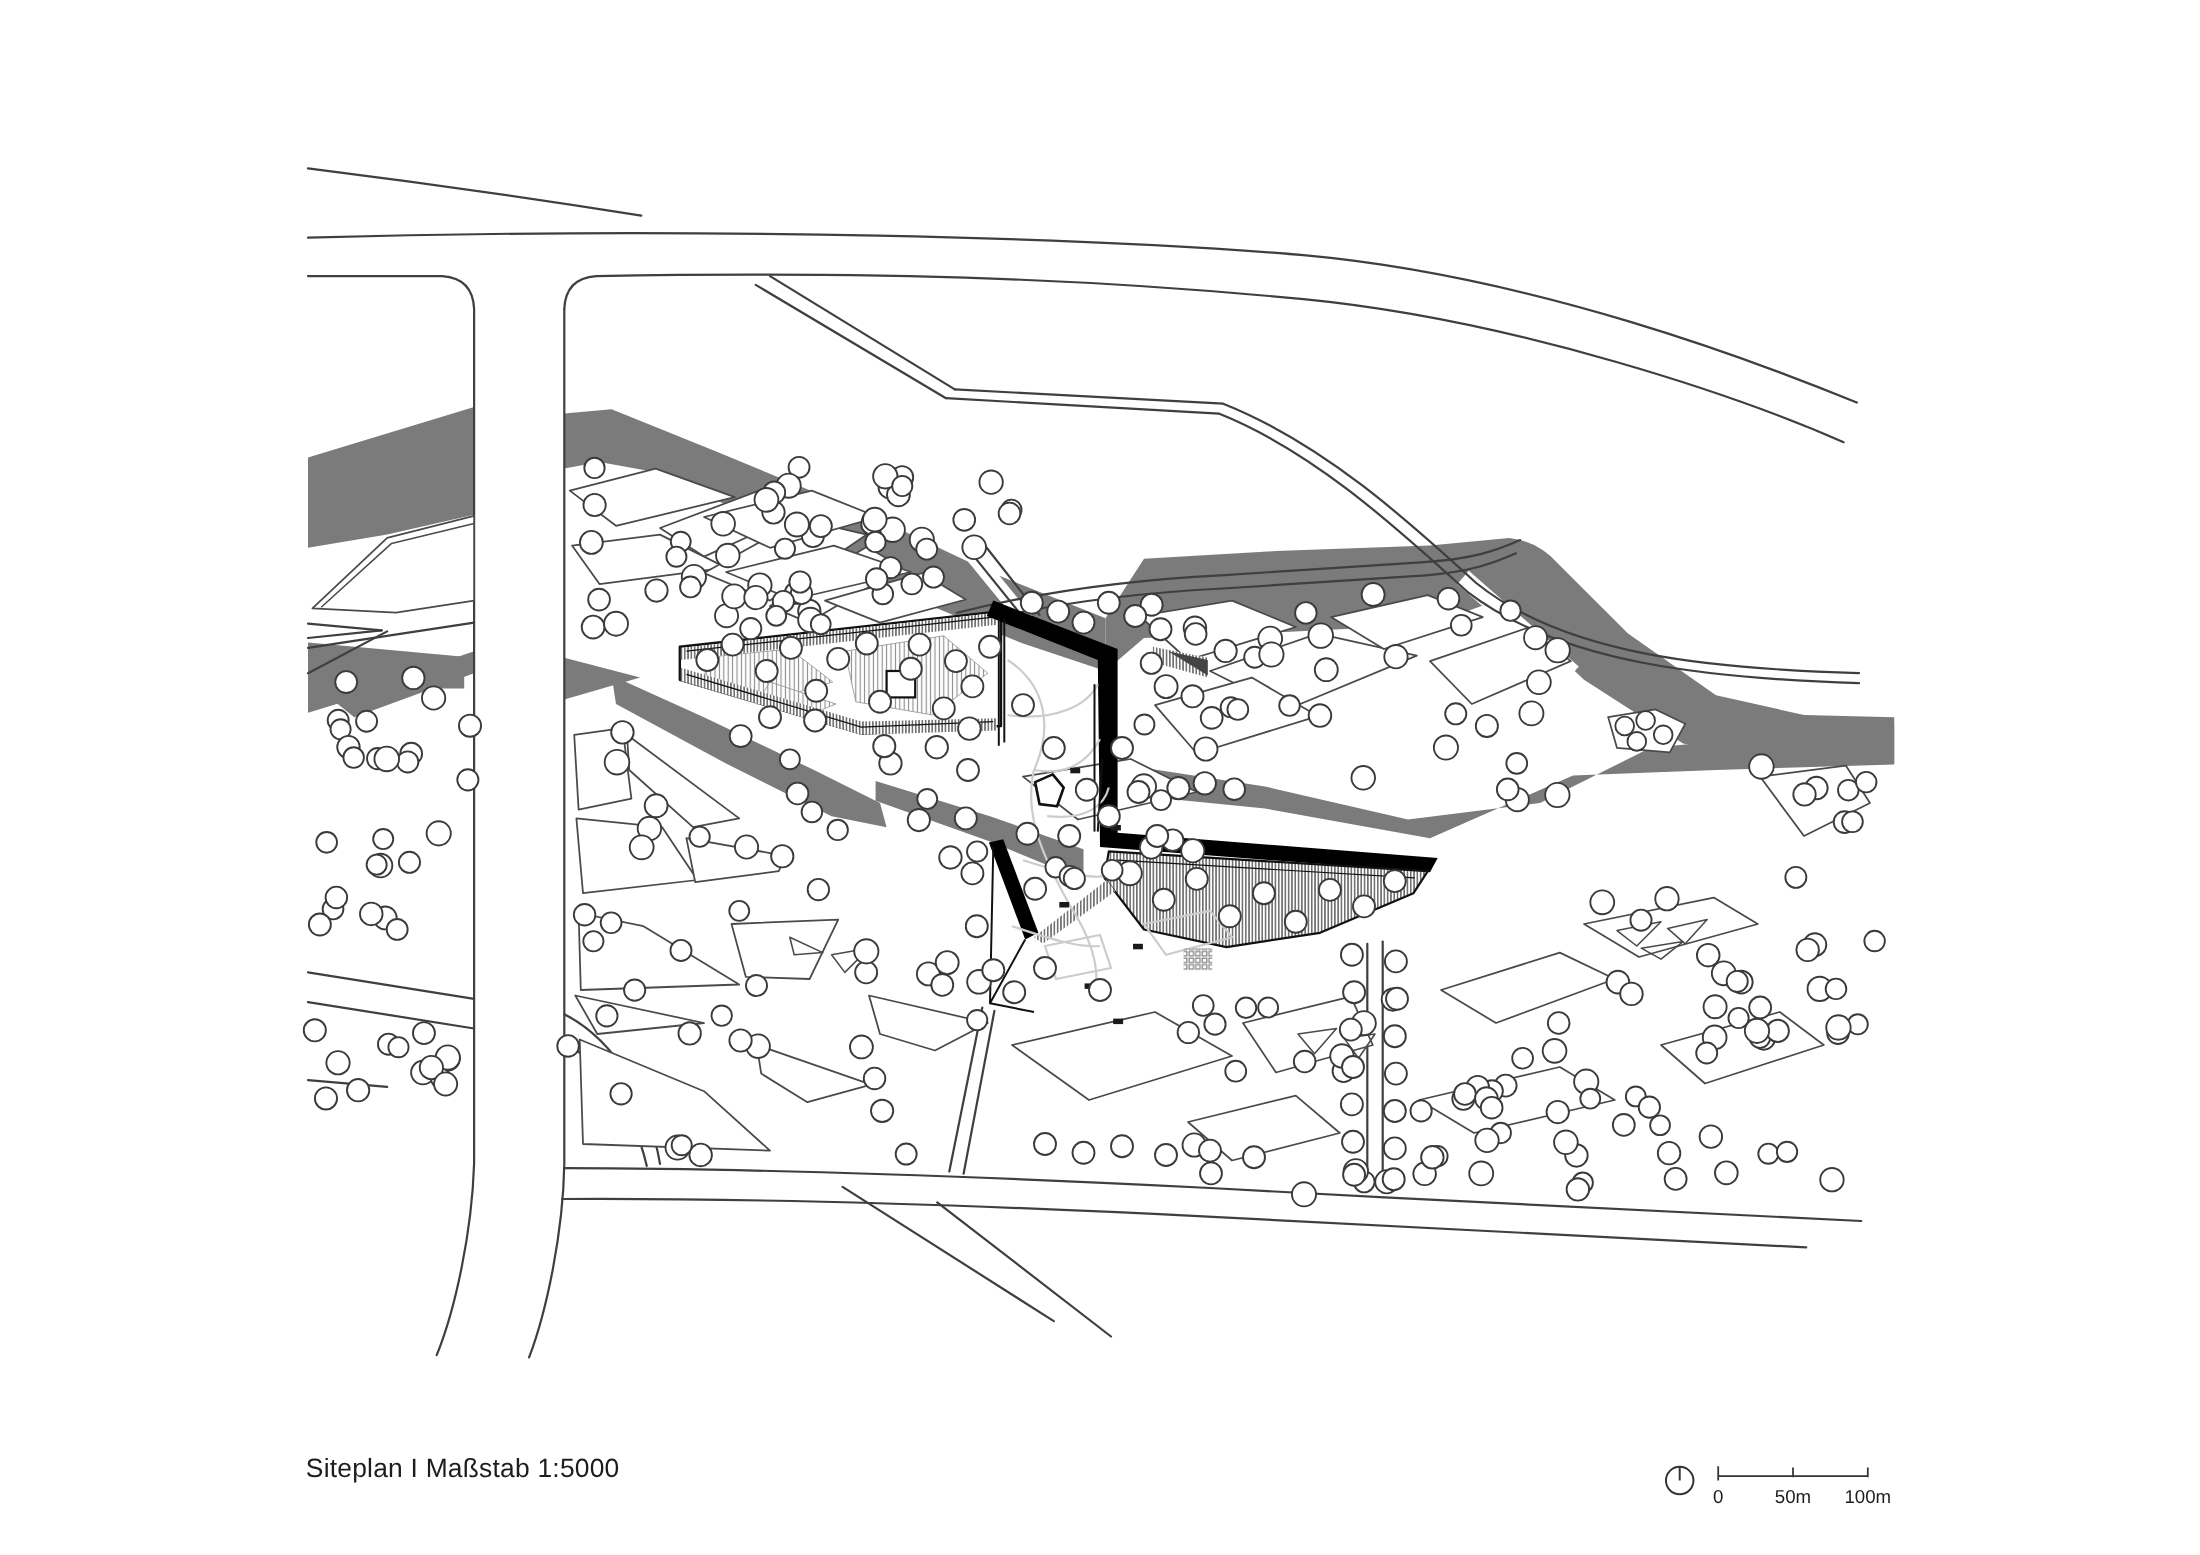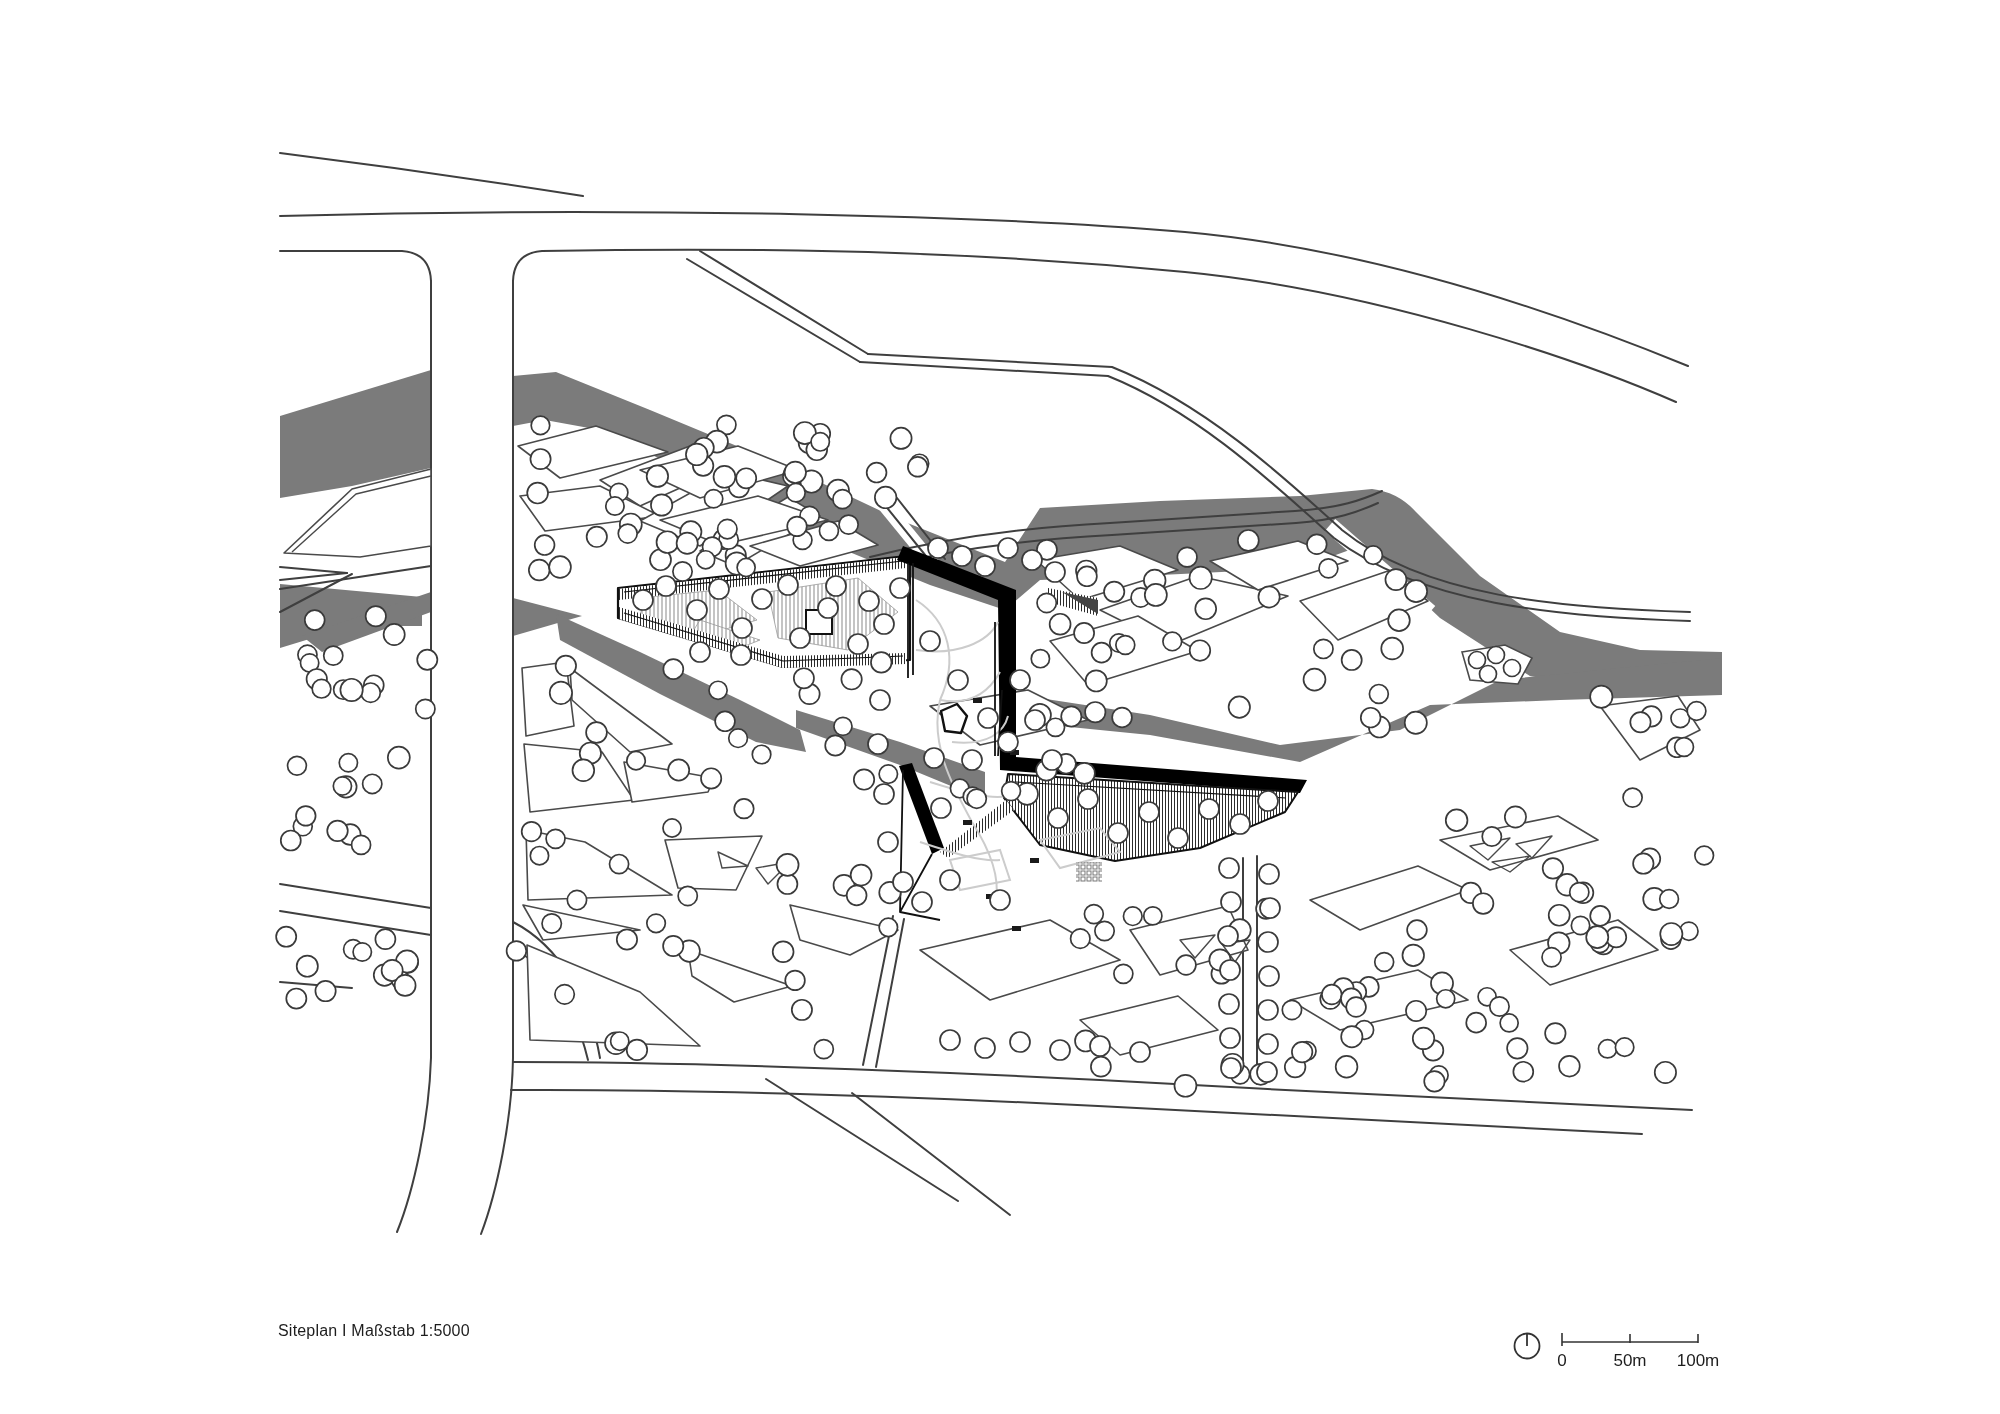--- a/index.html
+++ b/index.html
@@ -1,20 +1,20 @@
 <!DOCTYPE html>
 <html><head>
 <meta charset="utf-8">
 <style>
   html,body{margin:0;padding:0;background:#ffffff;}
   body{width:2000px;height:1414px;position:relative;overflow:hidden;
        font-family:"Liberation Sans",sans-serif;}
   #stage{position:absolute;left:0;top:0;width:2000px;height:1414px;}
   #drawing{position:absolute;left:0;top:0;}
-  #caption{position:absolute;left:278px;top:1322px;font-size:16px;color:#1d1d1d;
+  #caption{position:absolute;left:278px;top:1322px;font-size:24px;color:#1d1d1d;
            letter-spacing:0.2px;}
   #scalebar{position:absolute;left:1505px;top:1322px;}
   .sb-text{font-family:"Liberation Sans",sans-serif;font-size:17px;fill:#1d1d1d;}
 </style>
 </head>
 <body>
 
 <div id="stage">
 
   <svg id="drawing" width="2000" height="1414" viewBox="0 0 2000 1414" aria-hidden="true">

